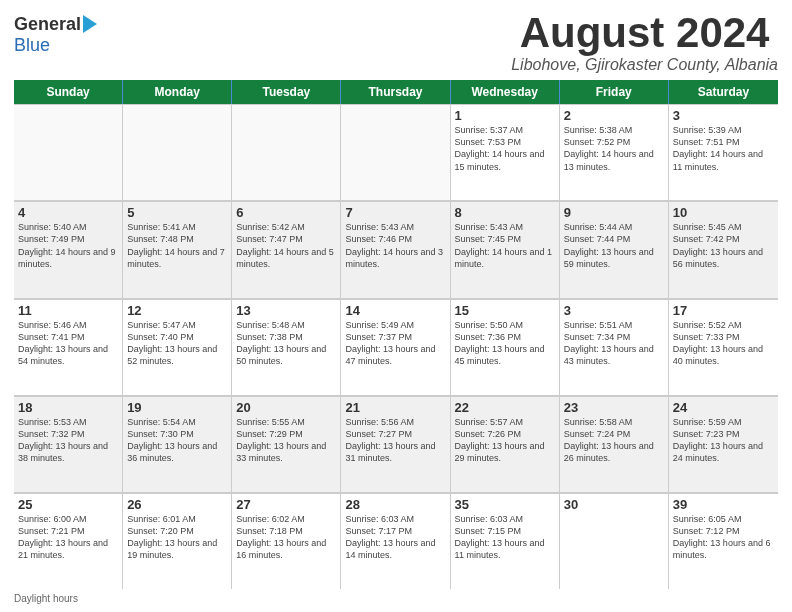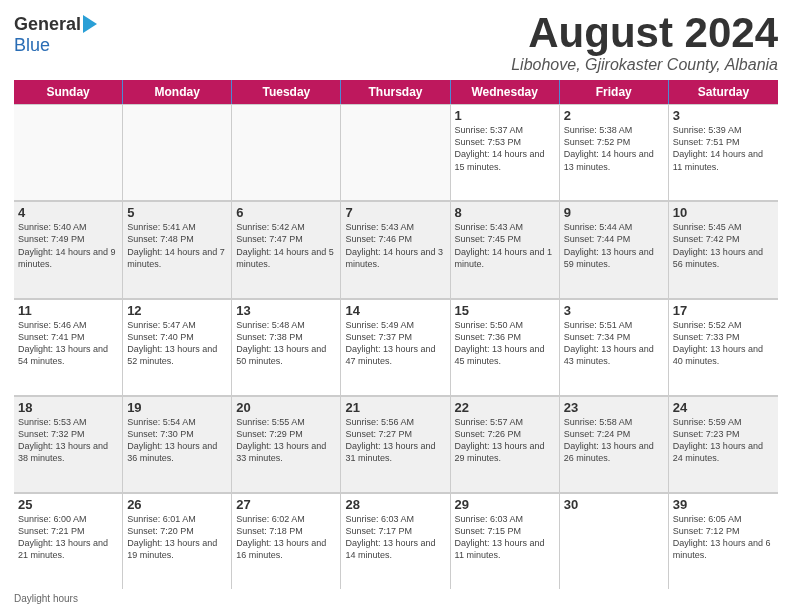--- a/index.html
+++ b/index.html
@@ -46,42 +46,42 @@
     .logo-arrow {
       width: 0;
       height: 0;
       border-top: 9px solid transparent;
       border-bottom: 9px solid transparent;
       border-left: 14px solid #2a9fd6;
       margin-left: 2px;
       margin-top: -2px;
     }
     .title-block {
-      text-align: right;
+      text-align: center;
     }
     .month-title {
       font-size: 42px;
       font-weight: bold;
       color: #333;
       line-height: 1.1;
     }
     .subtitle {
       font-size: 16px;
       color: #555;
       font-style: italic;
     }
     .calendar {
       flex: 1;
       display: flex;
       flex-direction: column;
     }
     .cal-header {
       display: grid;
       grid-template-columns: repeat(7, 1fr);
-      background: #be185d;
+      background: #15803d;
     }
     .cal-header-cell {
       color: #fff;
       font-size: 12px;
       font-weight: bold;
       text-align: center;
       padding: 5px 2px;
       border-right: 1px solid #4a8ad5;
     }
     .cal-header-cell:last-child { border-right: none; }
@@ -276,21 +276,21 @@
           </div>
           <div class="cal-cell">
             <span class="day-num">27</span>
             <div class="day-info">Sunrise: 6:02 AM<br>Sunset: 7:18 PM<br>Daylight: 13 hours and 16 minutes.</div>
           </div>
           <div class="cal-cell">
             <span class="day-num">28</span>
             <div class="day-info">Sunrise: 6:03 AM<br>Sunset: 7:17 PM<br>Daylight: 13 hours and 14 minutes.</div>
           </div>
           <div class="cal-cell">
-            <span class="day-num">29</span>
+            <span class="day-num">35</span>
             <div class="day-info">Sunrise: 6:03 AM<br>Sunset: 7:15 PM<br>Daylight: 13 hours and 11 minutes.</div>
           </div>
           <div class="cal-cell">
             <span class="day-num">30</span>
           </div>
           <div class="cal-cell">
             <span class="day-num">39</span>
             <div class="day-info">Sunrise: 6:05 AM<br>Sunset: 7:12 PM<br>Daylight: 13 hours and 6 minutes.</div>
           </div>
         </div>

